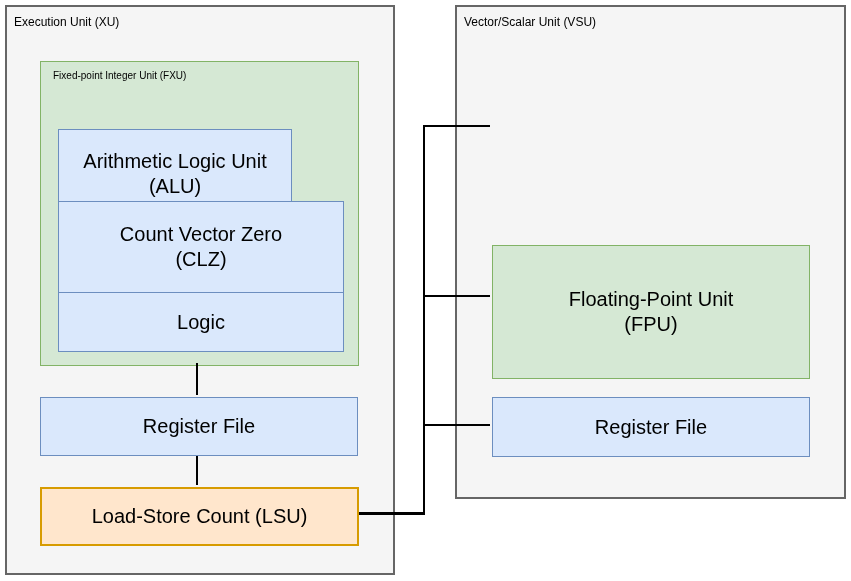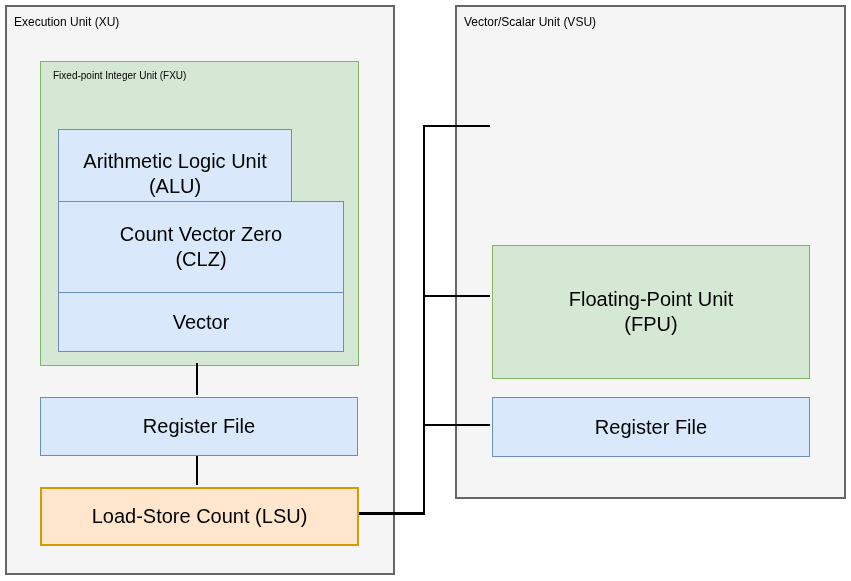--- a/index.html
+++ b/index.html
@@ -60,21 +60,21 @@
 
   <div class="container" id="xu">
     <div class="container-title">Execution Unit (XU)</div>
 
     <div id="fxu">
       <div class="group-title">Fixed-point Integer Unit (FXU)</div>
       <div class="box blue" id="alu">Arithmetic Logic Unit
 (ALU)</div>
       <div class="box blue" id="clz">Count Vector Zero
 (CLZ)</div>
-      <div class="box blue" id="rotate">Vector</div>
+      <div class="box blue" id="rotate">Logic</div>
     </div>
 
     <div class="box blue" id="rf-xu">Register File</div>
     <div class="box orange" id="lsu">Load-Store Count (LSU)</div>
   </div>
 
   <div class="container" id="vsu">
     <div class="container-title">Vector/Scalar Unit (VSU)</div>
 
     <div class="box green" id="fpu">Floating-Point Unit

